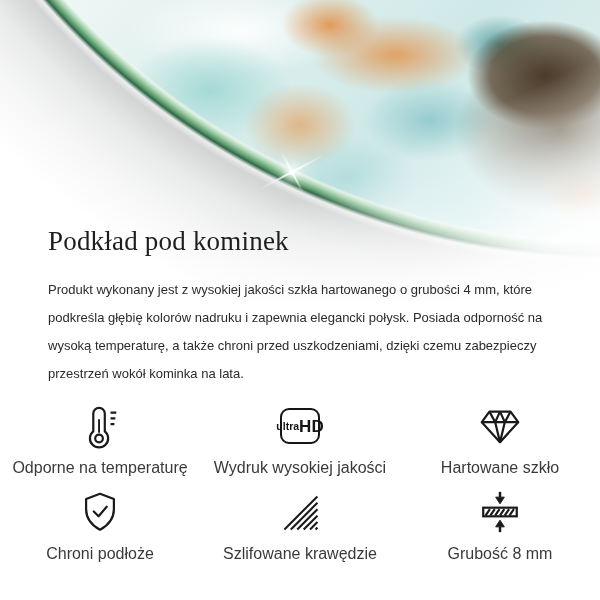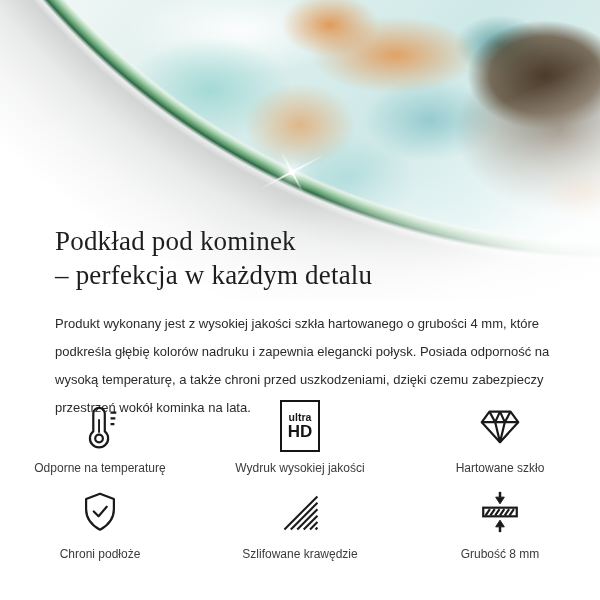--- a/index.html
+++ b/index.html
@@ -62,42 +62,42 @@
   .sparkle{position:absolute;left:292px;top:172px;width:0;height:0;}
   .sparkle .beam-a{position:absolute;left:-36px;top:-1px;width:72px;height:2px;border-radius:2px;
     background:linear-gradient(to right,rgba(255,255,255,0),#fff 45%,#fff 55%,rgba(255,255,255,0));
     transform:rotate(-28deg);}
   .sparkle .beam-b{position:absolute;left:-23px;top:-1px;width:46px;height:2px;border-radius:2px;
     background:linear-gradient(to right,rgba(255,255,255,0),#fff 45%,#fff 55%,rgba(255,255,255,0));
     transform:rotate(62deg);}
   .sparkle .core{position:absolute;left:-3px;top:-3px;width:6px;height:6px;border-radius:50%;background:#fff;
     box-shadow:0 0 10px 3px rgba(255,255,255,0.95),0 0 22px 8px rgba(255,255,255,0.5);}
   
-  .content{position:absolute;left:55px;top:224px;width:530px;}
+  .content{position:absolute;left:48px;top:224px;width:530px;}
   .title{
     font-family:"Liberation Serif","DejaVu Serif",serif;
     font-size:27px;line-height:34px;font-weight:400;
     color:#1e1e20;letter-spacing:0.2px;
   }
   .desc{
     margin-top:18px;
     font-size:13px;line-height:28px;color:#2b2b2d;
   }
   
   .features{
     position:absolute;left:0;top:398px;width:600px;
     display:grid;grid-template-columns:repeat(3,1fr);row-gap:8px;
   }
   .feature{display:flex;flex-direction:column;align-items:center;}
   .icon-box{height:56px;display:flex;align-items:center;justify-content:center;}
-  .feature-label{margin-top:6px;font-size:12px;color:#3a3a3c;line-height:16px;}
+  .feature-label{margin-top:6px;font-size:16px;color:#3a3a3c;line-height:16px;}
   svg.fi{stroke:#1a1a1a;fill:none;stroke-width:2.3;}
   .uhd-badge{
-    width:40px;height:52px;border:2.6px solid #151515;border-radius:0;
-    display:flex;flex-direction:column;align-items:center;justify-content:center;
+    width:40px;height:36px;border:2.6px solid #151515;border-radius:9px;
+    display:flex;flex-direction:row;align-items:center;justify-content:center;
     color:#151515;box-sizing:border-box;
   }
   .uhd-top{font-size:10.5px;font-weight:700;line-height:11px;}
   .uhd-bottom{font-size:17px;font-weight:800;line-height:17px;text-align:right;}
 </style>
 </head>
 <body>
 
 <div class="hero">
   <div class="disc-shadow"></div>
@@ -107,21 +107,20 @@
   <div class="sparkle">
     <span class="beam-a"></span>
       <span class="beam-b"></span>
       <span class="core"></span>
   </div>
 </div>
 
 <div class="content">
   <div class="title">
     <div>Podkład pod kominek</div>
-    <div>– perfekcja w każdym detalu</div>
   </div>
   <div class="desc">Produkt wykonany jest z wysokiej jakości szkła hartowanego o grubości 4 mm, które podkreśla głębię kolorów nadruku i zapewnia elegancki połysk. Posiada odporność na wysoką temperaturę, a także chroni przed uszkodzeniami, dzięki czemu zabezpieczy przestrzeń wokół kominka na lata.</div>
 </div>
 
 <div class="features">
 
   <div class="feature">
     <div class="icon-box">
       <svg class="fi" width="46" height="48" viewBox="0 0 48 48">
         <path d="M17 29.5 V11 a6 6 0 0 1 12 0 v18.5 a9.5 9.5 0 1 1 -12 0 Z"></path>

